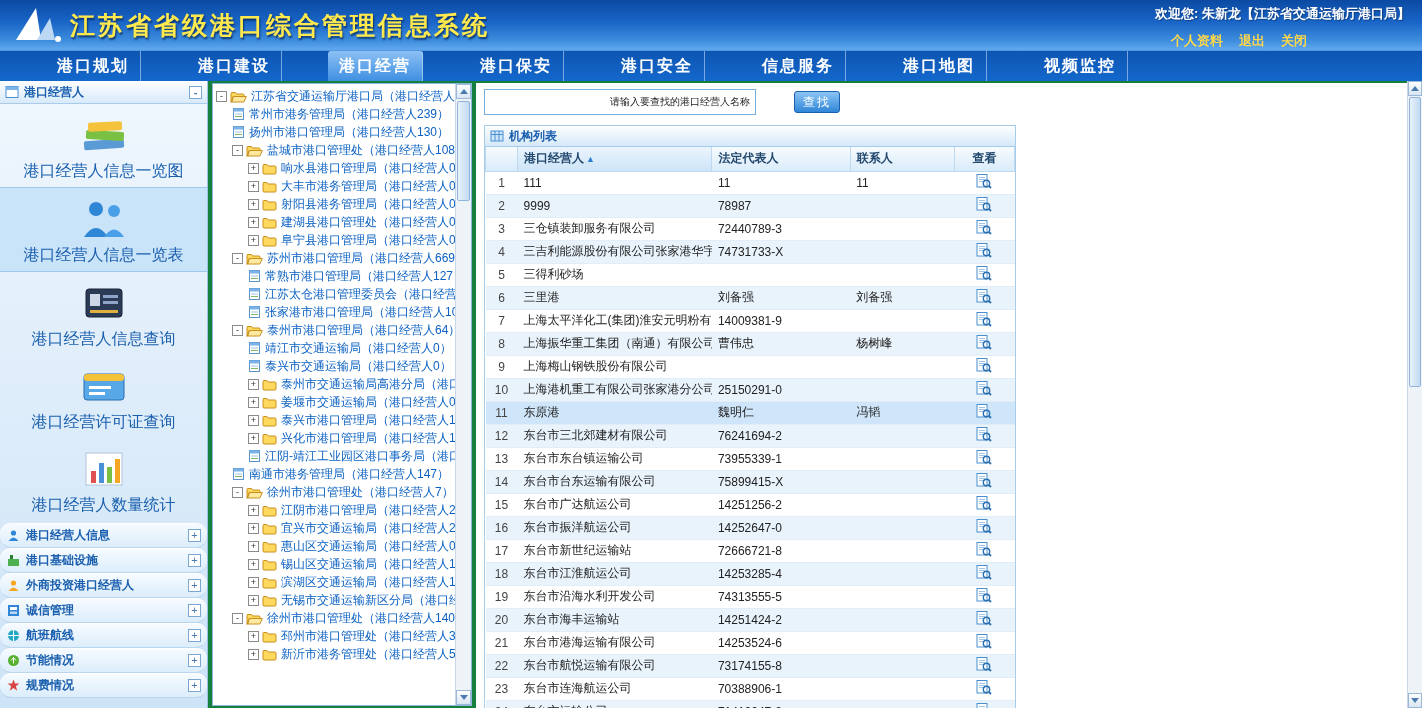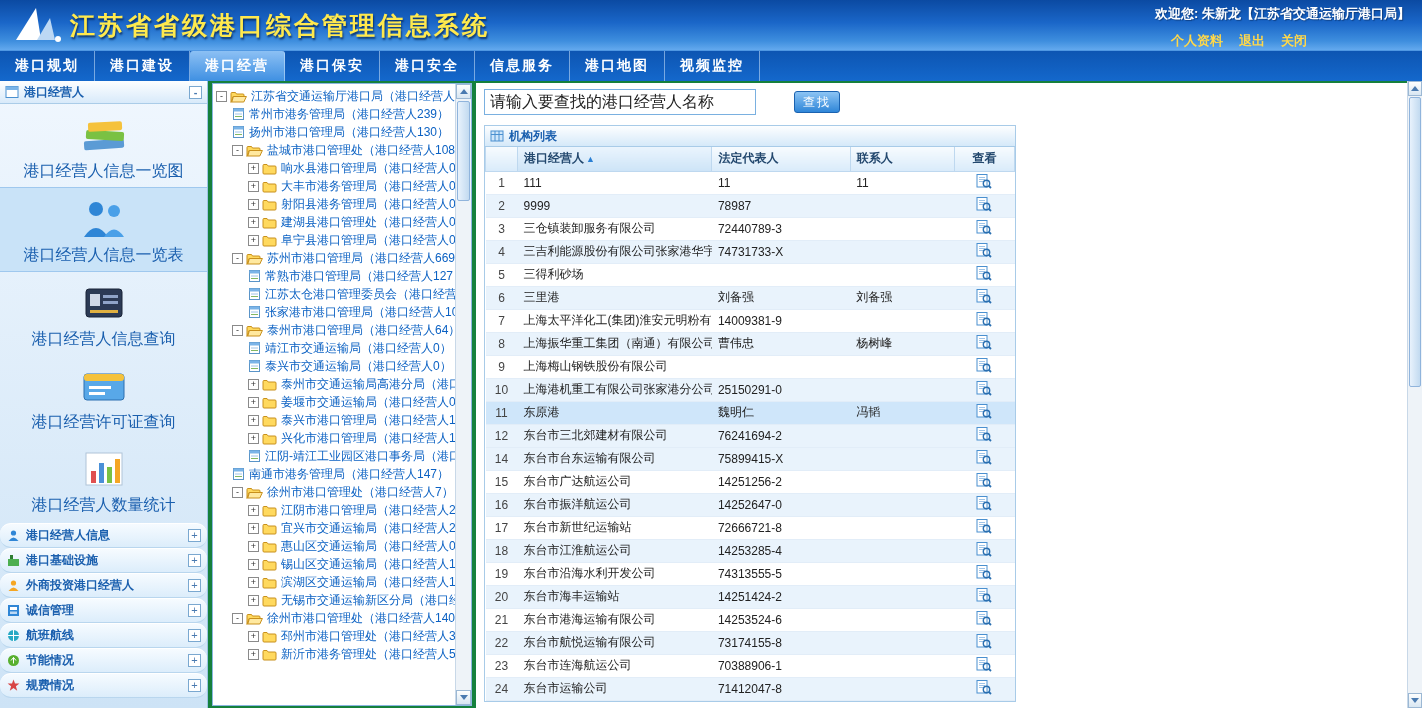--- a/index.html
+++ b/index.html
@@ -11,21 +11,21 @@
   .topbar{height:50px;background:linear-gradient(180deg,#0b4aa2 0%,#1a66c8 45%,#3e8ede 82%,#63a9ee 100%);position:relative;display:flex;align-items:center;flex:none;}
   .logo{margin:2px 8px 0 10px;flex:none;}
   .app-title{color:#ffe94d;font-size:25px;font-weight:bold;letter-spacing:3px;text-shadow:1px 2px 2px rgba(6,40,90,.85);white-space:nowrap;}
   .top-right{position:absolute;right:12px;top:5px;text-align:left;}
   .welcome{color:#fff;font-weight:bold;font-size:13px;text-shadow:1px 1px 1px rgba(6,40,90,.6);}
   .top-links{margin-top:9px;}
   .top-links a{color:#ffd84a;margin-left:16px;text-decoration:none;font-size:13px;font-weight:bold;}
 
   
   .navbar{height:31px;background:linear-gradient(180deg,#0d55b2,#1468cc);display:flex;border-top:1px solid #4f97e2;flex:none;}
-  .tab{width:95px;display:flex;align-items:center;justify-content:center;color:#fff;font-size:14px;font-weight:bold;border-right:1px solid rgba(205,228,250,.55);cursor:pointer;letter-spacing:2px;}
+  .tab{width:95px;display:flex;align-items:center;justify-content:center;color:#fff;font-size:16px;font-weight:bold;border-right:1px solid rgba(205,228,250,.55);cursor:pointer;letter-spacing:2px;margin-left:46px;}
   .tab.active{background:linear-gradient(180deg,#8cc0f4,#3f90e2);border-radius:3px 3px 0 0;}
 
   
   .main{flex:1;display:flex;background:#15803d;overflow:hidden;}
 
   
   .sidebar{width:208px;flex:none;background:linear-gradient(180deg,#f0f7fe,#cde3f6);border-right:1px solid #9dc3e6;display:flex;flex-direction:column;overflow:hidden;}
   .side-header{height:23px;flex:none;display:flex;align-items:center;background:linear-gradient(180deg,#fdfeff,#d8eafa);border-bottom:1px solid #aacce8;padding:0 5px;color:#1a5fae;font-weight:bold;}
   .side-header .hdr-icon{margin-right:5px;display:inline-flex;}
   .box-btn{margin-left:auto;width:13px;height:13px;border:1px solid #7aa8d0;background:#fff;color:#4a7ab0;font-size:11px;line-height:10px;text-align:center;cursor:pointer;flex:none;}
@@ -56,21 +56,21 @@
   .sb-arrow::after{content:'';width:0;height:0;border:4px solid transparent;}
   .sb-arrow.up::after{border-bottom:5px solid #4a7ab0;margin-top:-4px;}
   .sb-arrow.down::after{border-top:5px solid #4a7ab0;margin-bottom:-4px;}
   .sb-thumb{position:absolute;left:1px;right:1px;background:linear-gradient(90deg,#e8f2fc,#c2daf0);border:1px solid #90b4dc;border-radius:2px;cursor:pointer;}
   .tree-thumb{top:17px;height:100px;}
   .page-thumb{top:16px;height:290px;}
 
   
   .content{flex:1;background:#fff;margin:2px 0 0 2px;padding:6px 0 0 8px;overflow:hidden;}
   .search-row{display:flex;align-items:center;}
-  .search-input{width:272px;height:24px;border:1px solid #7ab0e0;padding:12px 5px;font-size:16px;color:#222;font-family:inherit;}
+  .search-input{width:272px;height:24px;border:1px solid #7ab0e0;padding:12px 5px;font-size:10px;color:#222;font-family:inherit;text-align:right;}
   .search-btn{margin-left:38px;width:46px;height:22px;background:linear-gradient(180deg,#8cc4f4,#2f86d8);color:#fff;border:1px solid #1a62b0;border-radius:3px;font-size:12px;cursor:pointer;font-family:inherit;letter-spacing:2px;}
   .list-panel{width:532px;margin-top:10px;border:1px solid #a8cbe8;background:#fff;}
   .list-header{height:21px;background:linear-gradient(180deg,#fdfeff,#d5e9f9);display:flex;align-items:center;padding:0 5px;color:#1a5fae;font-weight:bold;border-bottom:1px solid #a8cbe8;}
   .list-header .grid-icon{margin-right:5px;display:inline-flex;}
   table{width:100%;border-collapse:collapse;font-size:12px;table-layout:fixed;}
   thead th{height:24px;background:linear-gradient(180deg,#f7fbfe,#d9ebfa);border:1px solid #bed8ef;border-top:none;color:#23486e;font-weight:bold;text-align:left;padding:0 6px;white-space:nowrap;overflow:hidden;}
   thead th.sorted{background:linear-gradient(180deg,#eaf4fd,#cde4f7);}
   thead th.c-view{text-align:center;}
   .sort{color:#2a7fd4;font-size:9px;margin-left:2px;}
   tbody td{height:23px;padding:0 6px;color:#222;border-bottom:1px solid #e2edf8;white-space:nowrap;overflow:hidden;}
@@ -852,20 +852,36 @@
                     <svg width="16" height="16" viewBox="0 0 16 16">
                       <rect x="1" y="1.5" width="10" height="12.5" fill="#fff" stroke="#4a90d0"></rect>
                       <line x1="3" y1="4.5" x2="9" y2="4.5" stroke="#9ec4e8"></line>
                       <line x1="3" y1="6.5" x2="9" y2="6.5" stroke="#9ec4e8"></line>
                       <line x1="3" y1="8.5" x2="7" y2="8.5" stroke="#9ec4e8"></line>
                       <circle cx="10.5" cy="10.5" r="3.2" fill="none" stroke="#2a6fb0" stroke-width="1.4"></circle>
                       <line x1="12.8" y1="12.8" x2="15" y2="15" stroke="#2a6fb0" stroke-width="1.8"></line>
                     </svg>
                   </span></td>
               </tr>
+              <tr>
+                <td class="num">13</td>
+                <td class="name">东台市东台镇运输公司</td>
+                <td class="legal">73955339-1</td>
+                <td class="contact"></td>
+                <td class="view"><span class="view-ico">
+                    <svg width="16" height="16" viewBox="0 0 16 16">
+                      <rect x="1" y="1.5" width="10" height="12.5" fill="#fff" stroke="#4a90d0"></rect>
+                      <line x1="3" y1="4.5" x2="9" y2="4.5" stroke="#9ec4e8"></line>
+                      <line x1="3" y1="6.5" x2="9" y2="6.5" stroke="#9ec4e8"></line>
+                      <line x1="3" y1="8.5" x2="7" y2="8.5" stroke="#9ec4e8"></line>
+                      <circle cx="10.5" cy="10.5" r="3.2" fill="none" stroke="#2a6fb0" stroke-width="1.4"></circle>
+                      <line x1="12.8" y1="12.8" x2="15" y2="15" stroke="#2a6fb0" stroke-width="1.8"></line>
+                    </svg>
+                  </span></td>
+              </tr>
               <tr class="even">
                 <td class="num">14</td>
                 <td class="name">东台市台东运输有限公司</td>
                 <td class="legal">75899415-X</td>
                 <td class="contact"></td>
                 <td class="view"><span class="view-ico">
                     <svg width="16" height="16" viewBox="0 0 16 16">
                       <rect x="1" y="1.5" width="10" height="12.5" fill="#fff" stroke="#4a90d0"></rect>
                       <line x1="3" y1="4.5" x2="9" y2="4.5" stroke="#9ec4e8"></line>
                       <line x1="3" y1="6.5" x2="9" y2="6.5" stroke="#9ec4e8"></line>

